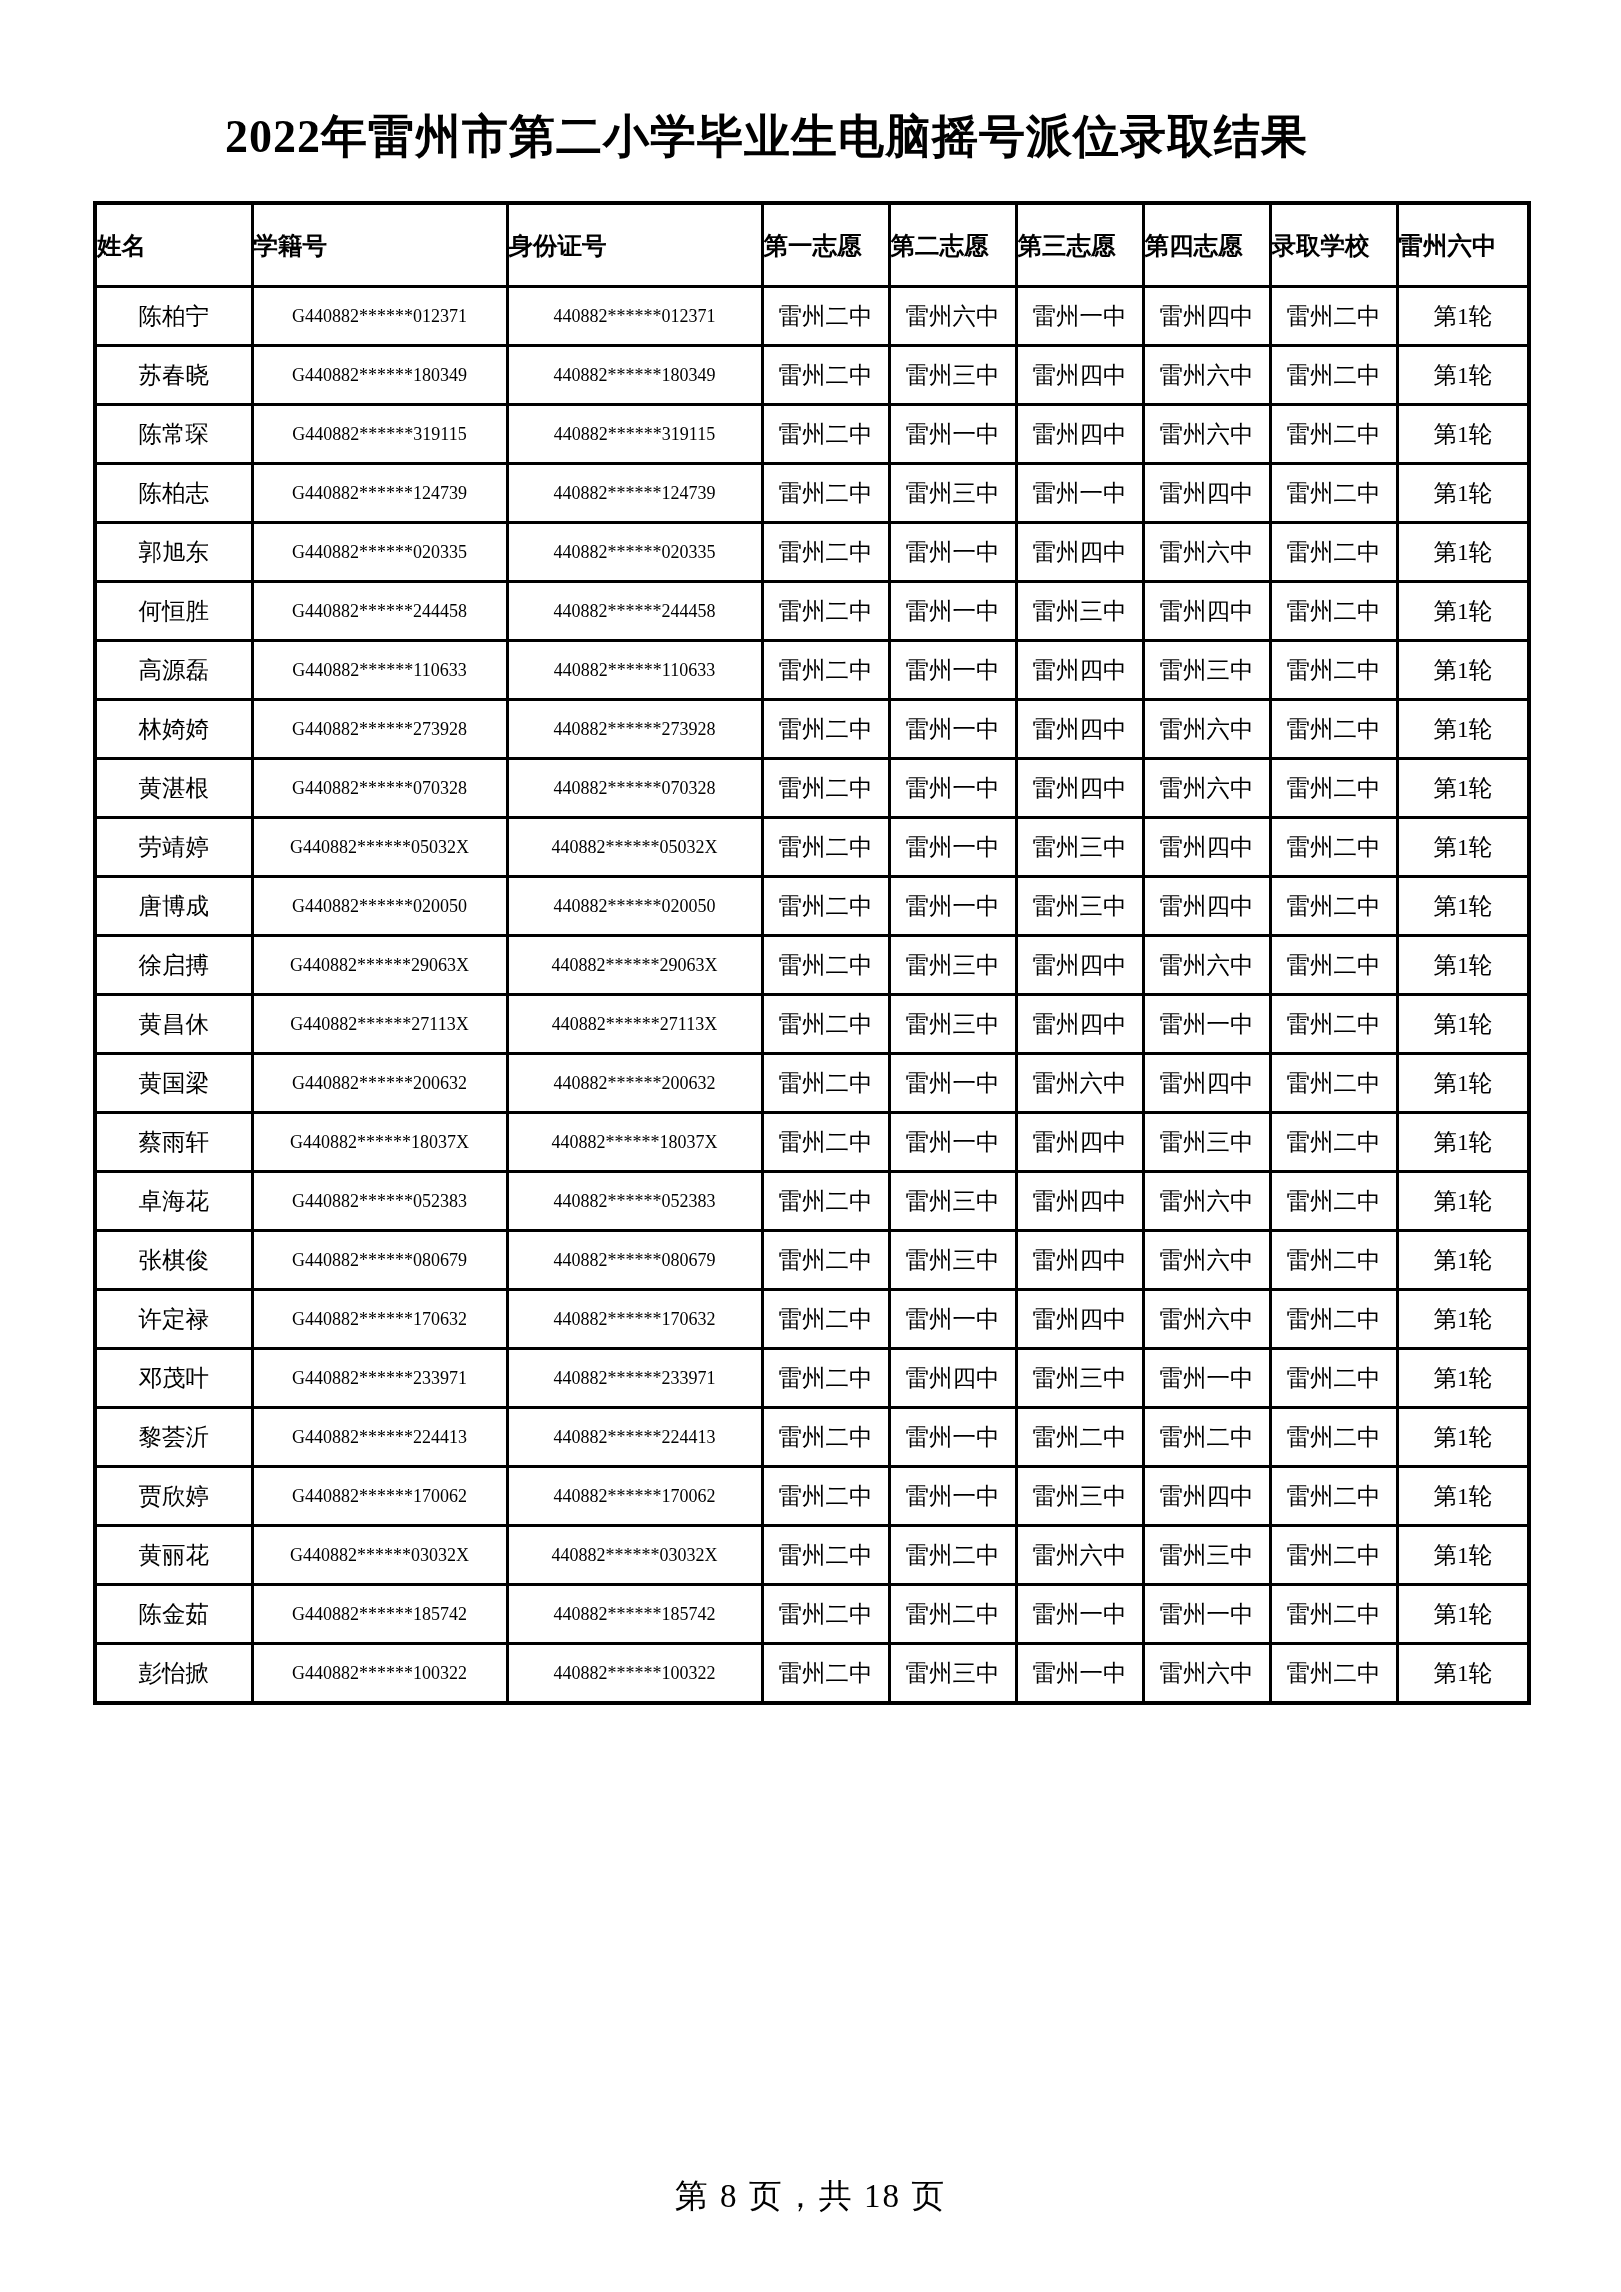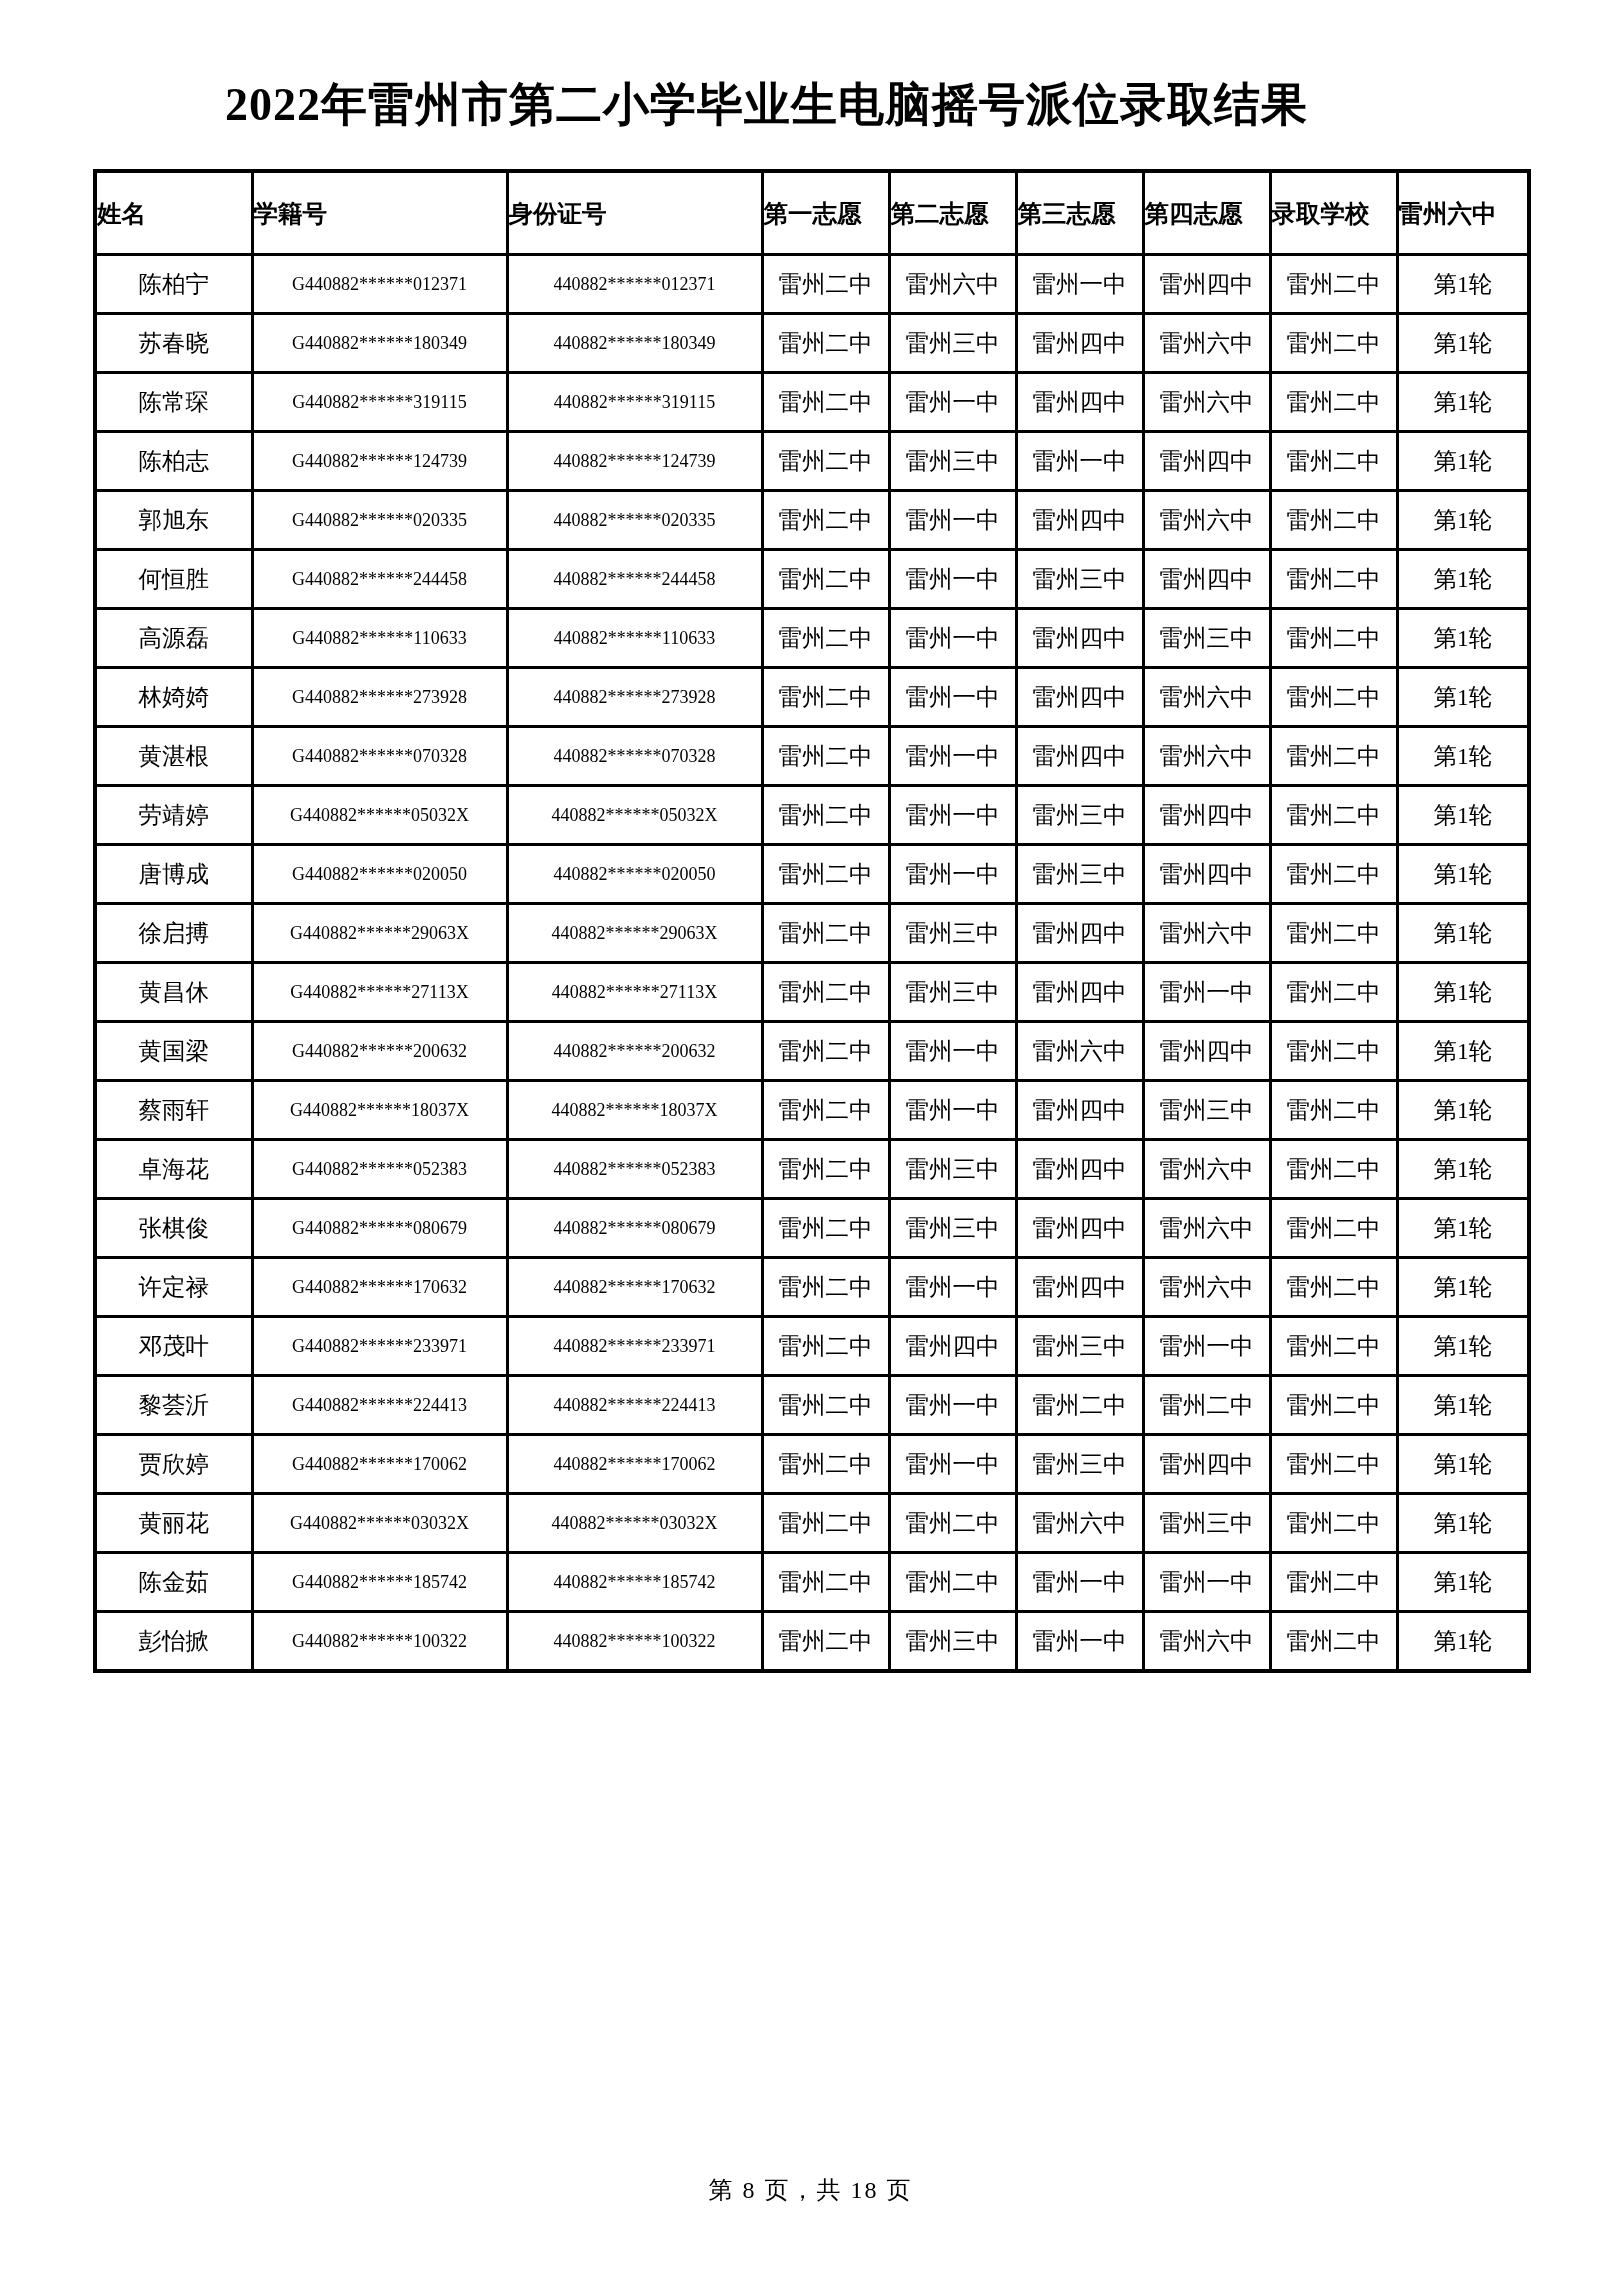--- a/index.html
+++ b/index.html
@@ -11,21 +11,21 @@
   }
   .page {
     position: relative;
     width: 1621px;
     height: 2293px;
     background: #ffffff;
     overflow: hidden;
   }
   .title {
     margin: 0;
-    padding: 74px 147px 0 59px;
+    padding: 106px 147px 0 59px;
     text-align: center;
     font-size: 46px;
     font-weight: bold;
     letter-spacing: 1px;
     white-space: nowrap;
   }
   table.results-table {
     border-collapse: collapse;
     table-layout: fixed;
     margin-left: 93px;
@@ -61,21 +61,21 @@
   table.results-table td.col-2 {
     font-size: 18px;
     letter-spacing: 0px;
   }
   .footer {
     position: absolute;
     left: 0;
     width: 1621px;
     top: 2174px;
     text-align: center;
-    font-size: 24px;
+    font-size: 33px;
     letter-spacing: 2px;
   }
 </style>
 </head>
 <body>
 
 <div class="page">
 
   <h1 class="title">2022年雷州市第二小学毕业生电脑摇号派位录取结果</h1>
 

